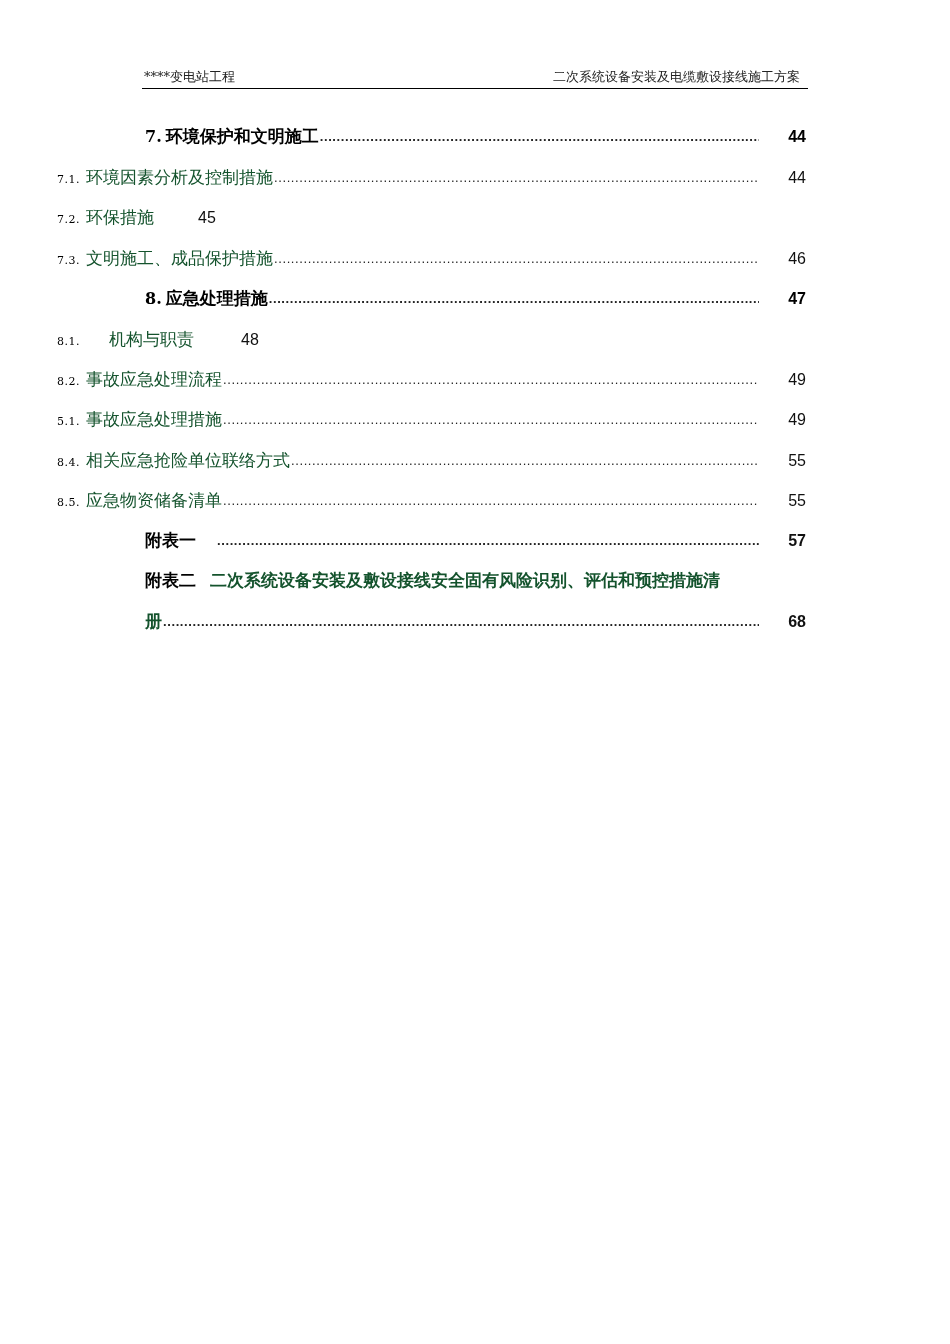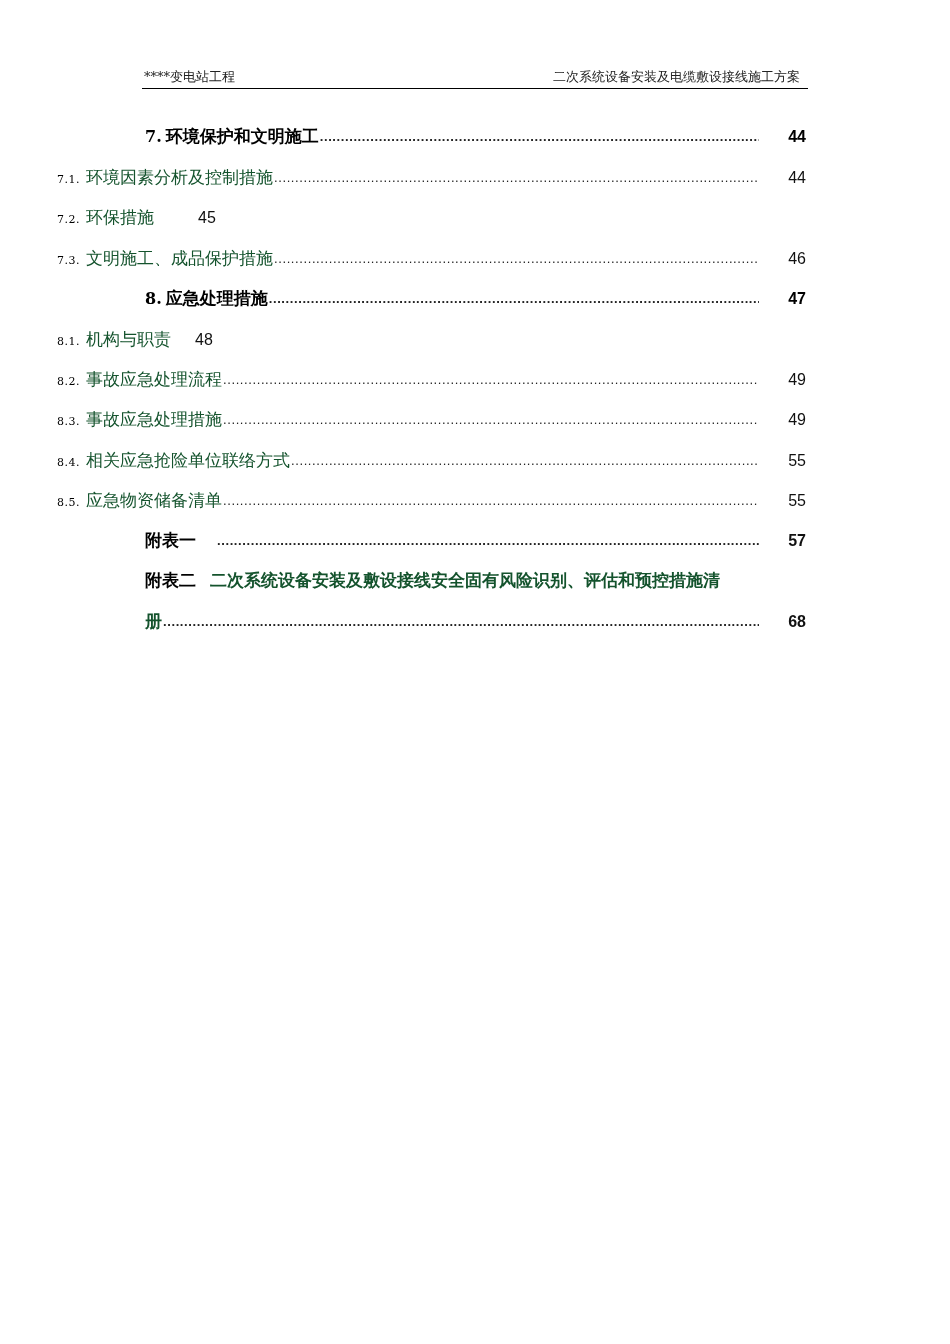--- a/index.html
+++ b/index.html
@@ -175,35 +175,35 @@
       <span class="page-num">46</span>
     </div>
 
     <div class="entry lvl1 bold" style="top:286px;">
       <span class="num">8.</span>
       <span class="title">应急处理措施</span>
       <span class="leader"></span>
       <span class="page-num">47</span>
     </div>
 
-    <div class="entry lvl2" style="top:327px;">
+    <div class="entry lvl2" style="top:327px;gap:23px;">
       <span class="num">8.1.</span>
       <span class="title">机构与职责</span>
       <span class="inline-page" style="margin-left:24px;">48</span>
     </div>
 
     <div class="entry lvl2" style="top:367px;">
       <span class="num">8.2.</span>
       <span class="title">事故应急处理流程</span>
       <span class="leader"></span>
       <span class="page-num">49</span>
     </div>
 
     <div class="entry lvl2" style="top:407px;">
-      <span class="num">8.3.</span>
+      <span class="num">5.1.</span>
       <span class="title">事故应急处理措施</span>
       <span class="leader"></span>
       <span class="page-num">49</span>
     </div>
 
     <div class="entry lvl2" style="top:448px;">
       <span class="num">8.4.</span>
       <span class="title">相关应急抢险单位联络方式</span>
       <span class="leader"></span>
       <span class="page-num">55</span>

